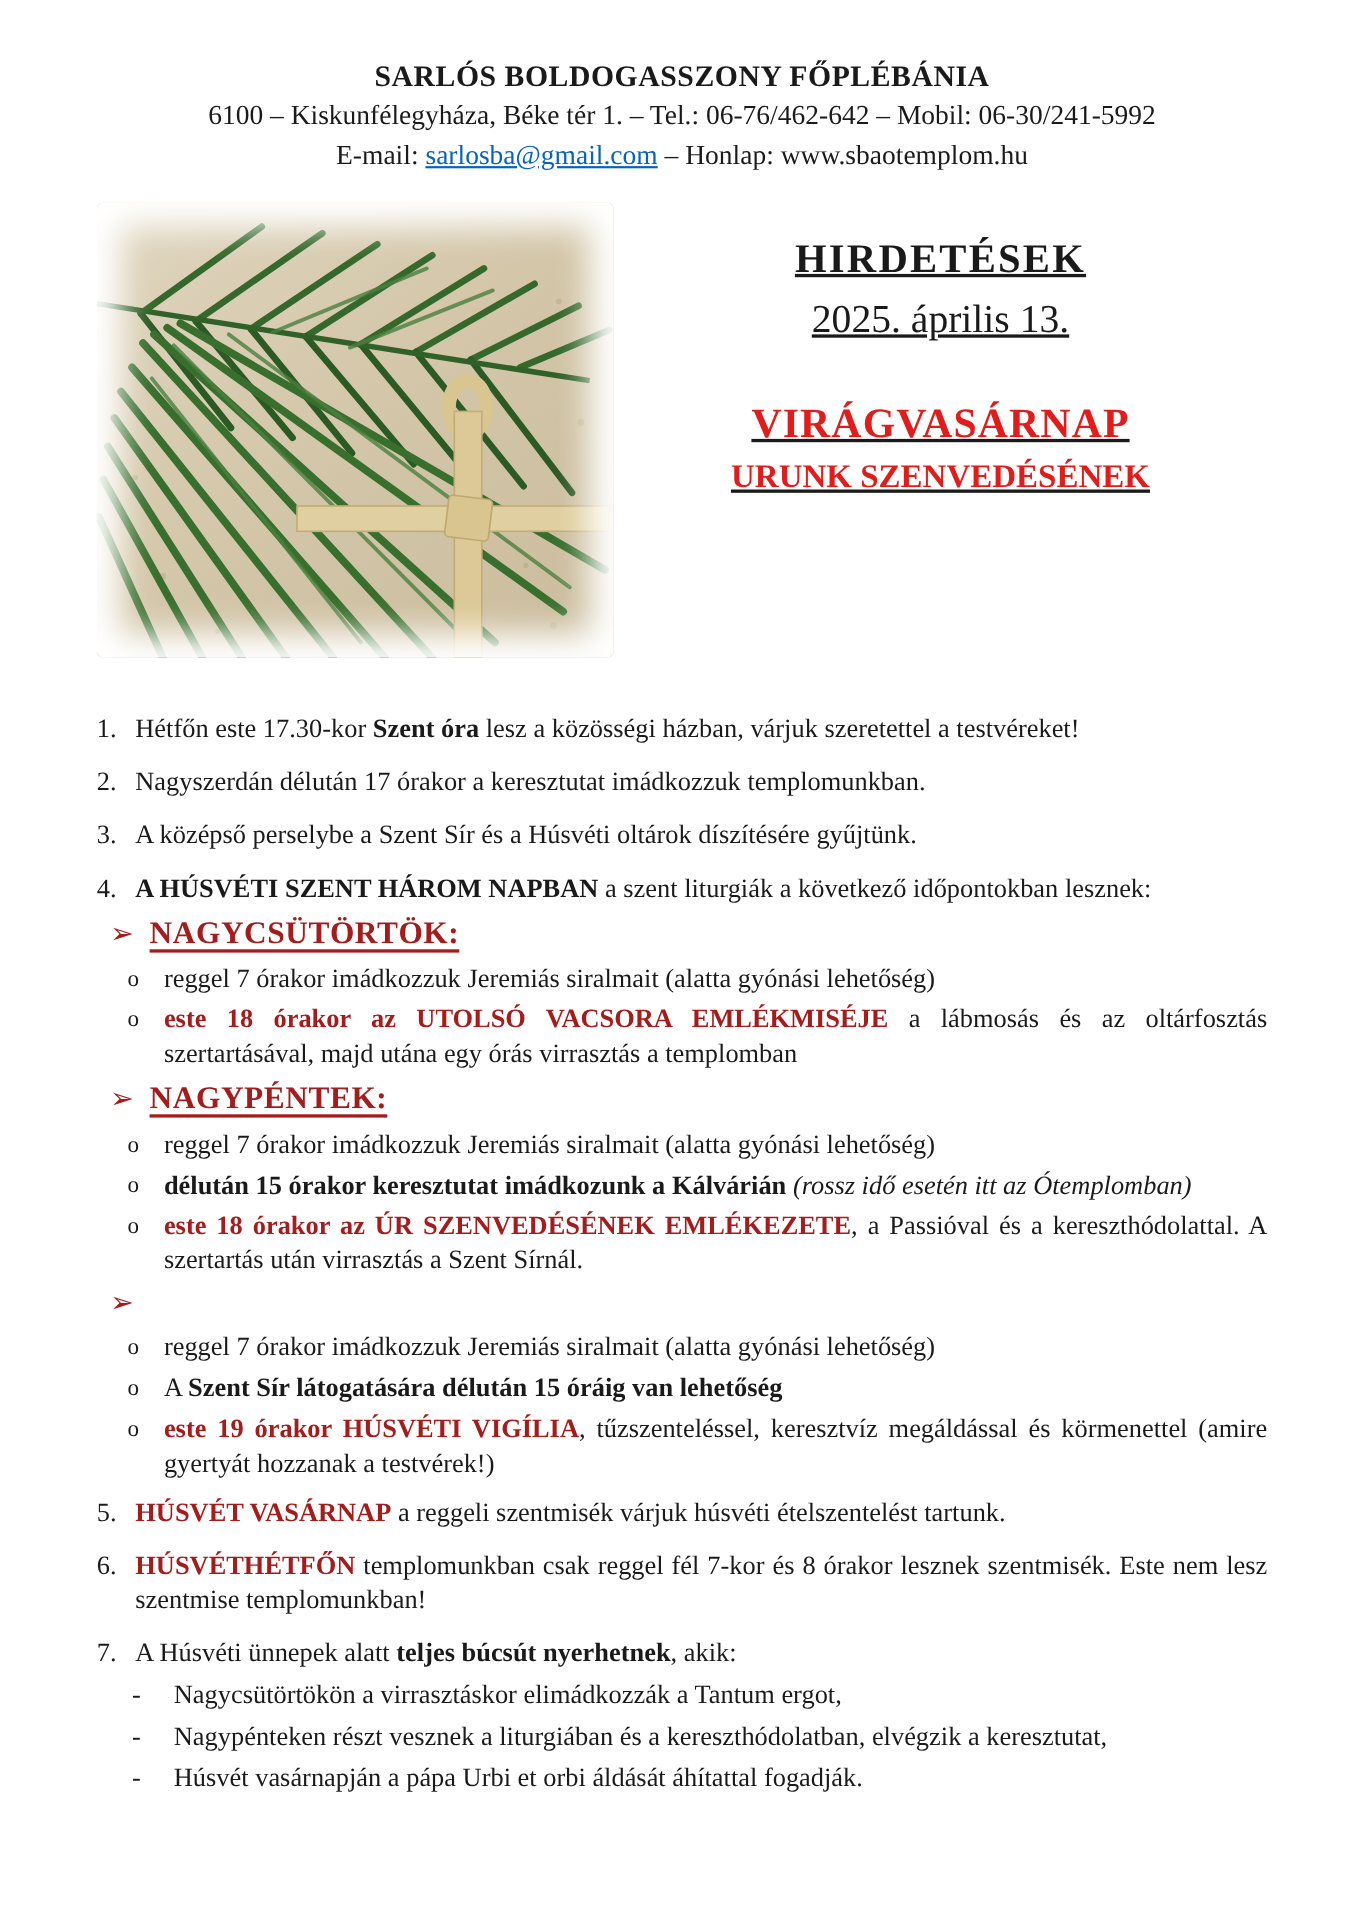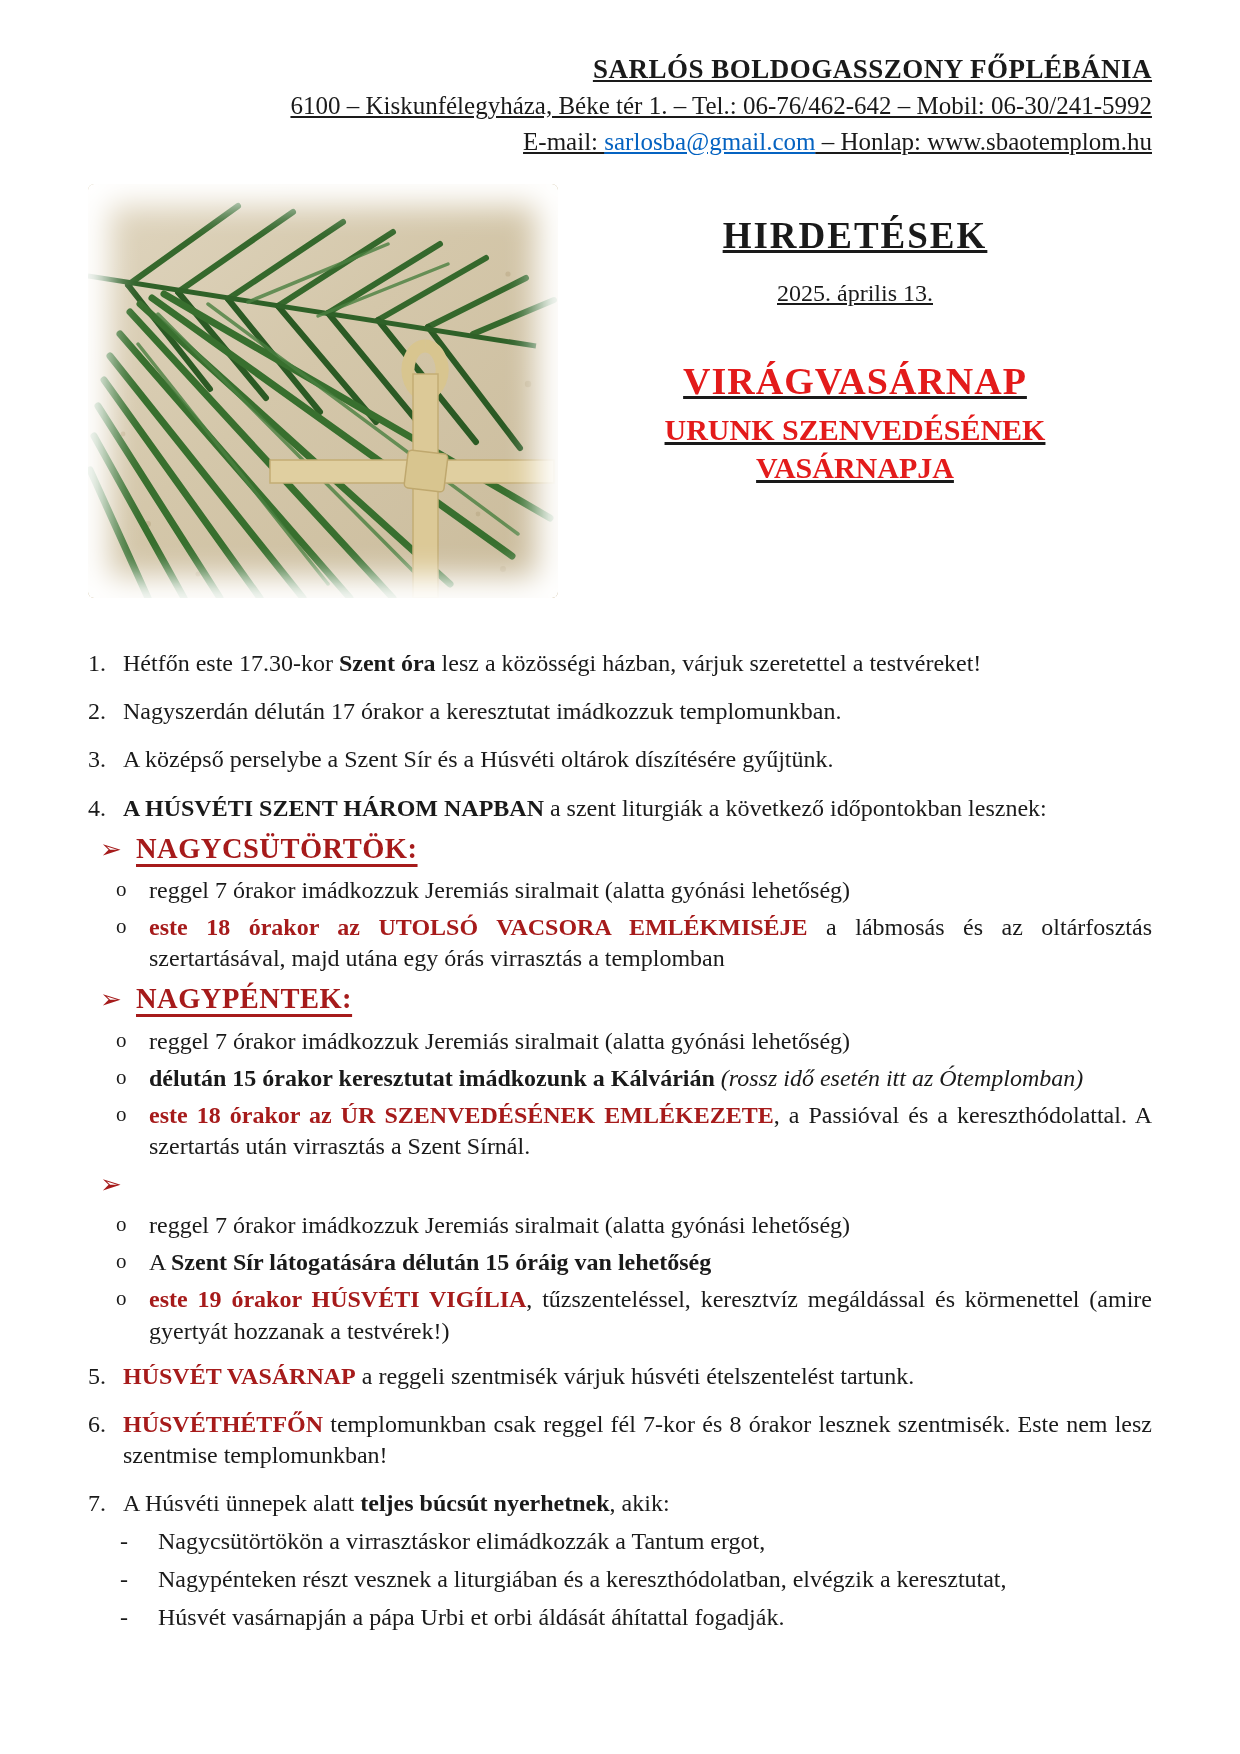--- a/index.html
+++ b/index.html
@@ -11,37 +11,37 @@
   *{margin:0;padding:0;box-sizing:border-box;}
   html,body{background:#ffffff;}
   .page{
     width:1240px;height:1754px;margin:0 auto;background:#fff;
     font-family:"Liberation Serif","DejaVu Serif",serif;
     color:var(--ink);
     padding:52px 88px 40px 88px;
     position:relative;overflow:hidden;
   }
   
-  .hdr{text-align:right;line-height:1.3;text-decoration:underline;}
+  .hdr{text-align:center;line-height:1.3;}
   .hdr-title{font-size:27px;font-weight:700;letter-spacing:.5px;}
   .hdr-line{font-size:25px;margin-top:3px;}
   .hdr-email a{color:var(--link-blue);text-decoration:underline;cursor:pointer;}
   
   .hero{display:flex;margin-top:26px;height:420px;}
   .photo{
     flex:0 0 470px;height:414px;position:relative;border-radius:6px;overflow:hidden;
   }
   .photo svg{display:block;width:100%;height:100%;}
   .photo .vignette{
     position:absolute;inset:0;pointer-events:none;border-radius:6px;
     box-shadow:inset 0 0 30px 22px #ffffff;
   }
   .hero-right{flex:1;text-align:center;padding-top:30px;text-decoration:underline;}
   .h-heading{font-size:37px;font-weight:700;letter-spacing:2px;}
-  .h-date{font-size:24px;margin-top:23px;}
+  .h-date{font-size:36px;margin-top:12px;}
   .h-feast{font-size:38px;font-weight:700;color:var(--bright-red);margin-top:52px;letter-spacing:1px;}
   .h-sub{font-size:30px;font-weight:700;color:var(--bright-red);line-height:1.25;}
   .h-sub.first{margin-top:8px;}
   
   .list{margin-top:44px;font-size:24px;line-height:1.3;}
   .item{display:flex;margin-bottom:17px;}
   .item .num{flex:0 0 35px;}
   .item .itext{flex:1;}
   .item.tight{margin-bottom:6px;}
   .justify{text-align:justify;text-align-last:left;}
@@ -146,21 +146,20 @@
           <rect x="318" y="268" width="40" height="38" rx="4" fill="#d8c58f" stroke="#bfa86e" stroke-width="1.5" transform="rotate(7 338 287)"></rect>
         </g>
       </svg>
       <div class="vignette"></div>
     </div>
     <div class="hero-right">
       <div class="h-heading">HIRDETÉSEK</div>
       <div class="h-date">2025. április 13.</div>
       <div class="h-feast">VIRÁGVASÁRNAP</div>
       <div class="h-sub first">URUNK SZENVEDÉSÉNEK</div>
-      <div class="h-sub">VASÁRNAPJA</div>
     </div>
   </section>
 
   <main class="list">
 
     <div class="item">
       <span class="num">1.</span>
       <div class="itext"><span>Hétfőn este 17.30-kor </span><span class="run-b">Szent óra</span><span> lesz a közösségi házban, várjuk szeretettel a testvéreket!</span></div>
     </div>
 

